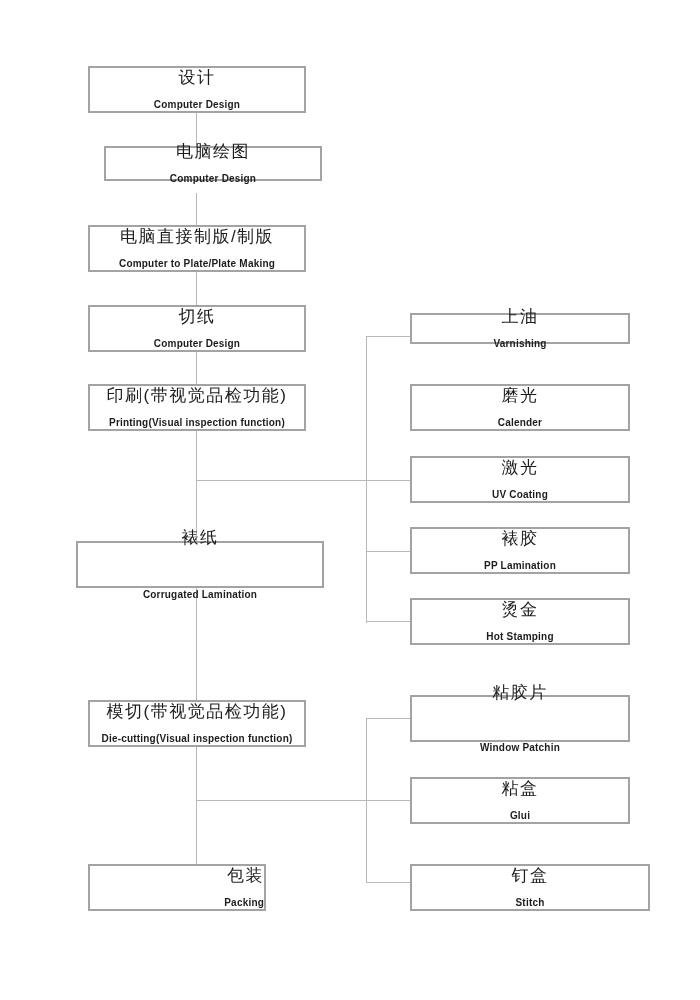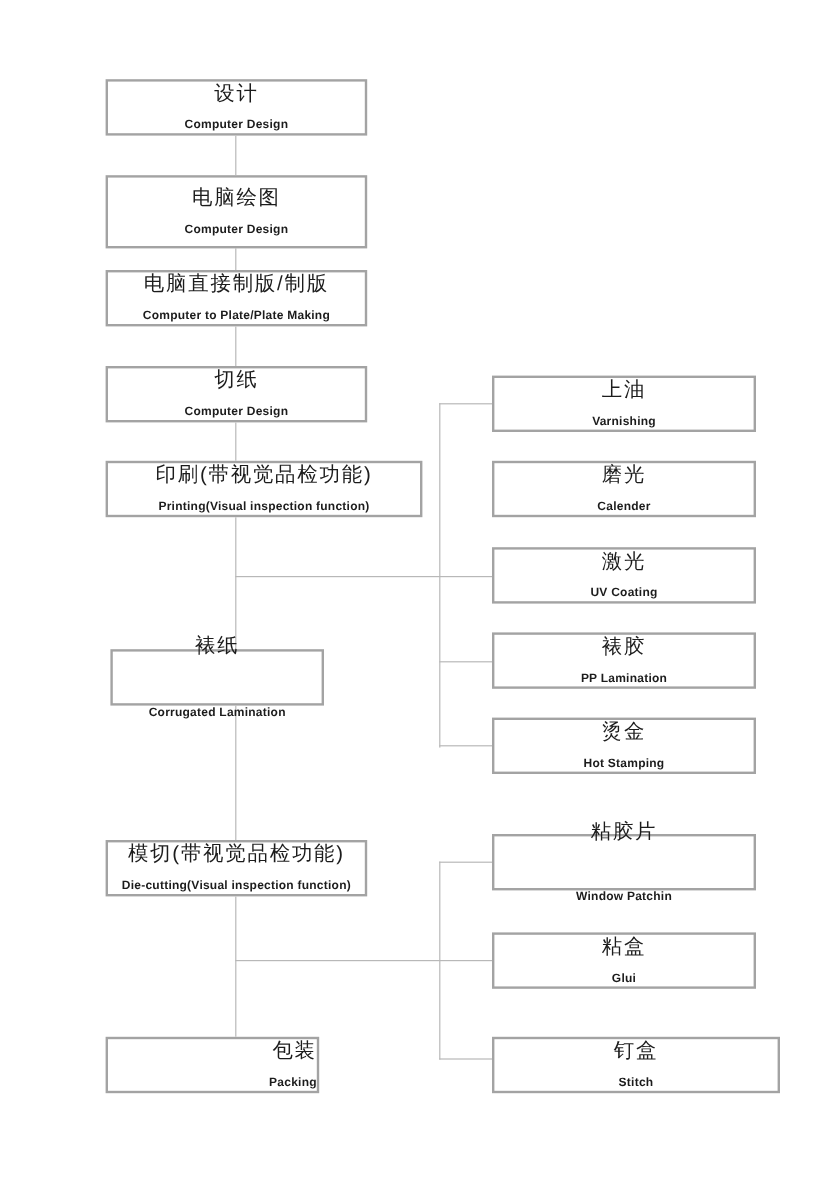--- a/index.html
+++ b/index.html
@@ -24,49 +24,49 @@
   .line{position:absolute;background:var(--connector,#b8b8b8);z-index:1;}
 </style>
 </head>
 <body>
 
 <div id="canvas" style="--bg: #ffffff; --border: #a3a3a3; --connector: #b8b8b8; --text: #1c1c1c;">
     <div class="box" style="left: 88px; top: 66px; width: 218px; height: 47px;">
     <div class="zh">设计</div>
     <div class="en">Computer Design</div>
   </div>
-    <div class="box" style="left: 88px; top: 146px; width: 218px; height: 61px;">
+    <div class="box" style="left: 104px; top: 146px; width: 218px; height: 35px;">
     <div class="zh">电脑绘图</div>
     <div class="en">Computer Design</div>
   </div>
     <div class="box" style="left: 88px; top: 225px; width: 218px; height: 47px;">
     <div class="zh">电脑直接制版/制版</div>
     <div class="en">Computer to Plate/Plate Making</div>
   </div>
     <div class="box" style="left: 88px; top: 305px; width: 218px; height: 47px;">
     <div class="zh">切纸</div>
     <div class="en">Computer Design</div>
   </div>
-    <div class="box" style="left: 88px; top: 384px; width: 264px; height: 47px;">
+    <div class="box" style="left: 88px; top: 384px; width: 218px; height: 47px;">
     <div class="zh">印刷(带视觉品检功能)</div>
     <div class="en">Printing(Visual inspection function)</div>
   </div>
-    <div class="box" style="left: 92px; top: 541px; width: 178px; height: 47px; gap: 30px;">
+    <div class="box" style="left: 76px; top: 541px; width: 248px; height: 47px; gap: 30px;">
     <div class="zh">裱纸</div>
     <div class="en">Corrugated Lamination</div>
   </div>
     <div class="box" style="left: 88px; top: 700px; width: 218px; height: 47px;">
     <div class="zh">模切(带视觉品检功能)</div>
     <div class="en">Die-cutting(Visual inspection function)</div>
   </div>
     <div class="box" style="left: 88px; top: 864px; width: 178px; height: 47px; align-items: flex-end;">
     <div class="zh">包装</div>
     <div class="en">Packing</div>
   </div>
-    <div class="box" style="left: 410px; top: 313px; width: 220px; height: 47px;">
+    <div class="box" style="left: 410px; top: 313px; width: 220px; height: 31px;">
     <div class="zh">上油</div>
     <div class="en">Varnishing</div>
   </div>
     <div class="box" style="left: 410px; top: 384px; width: 220px; height: 47px;">
     <div class="zh">磨光</div>
     <div class="en">Calender</div>
   </div>
     <div class="box" style="left: 410px; top: 456px; width: 220px; height: 47px;">
     <div class="zh">激光</div>
     <div class="en">UV Coating</div>

